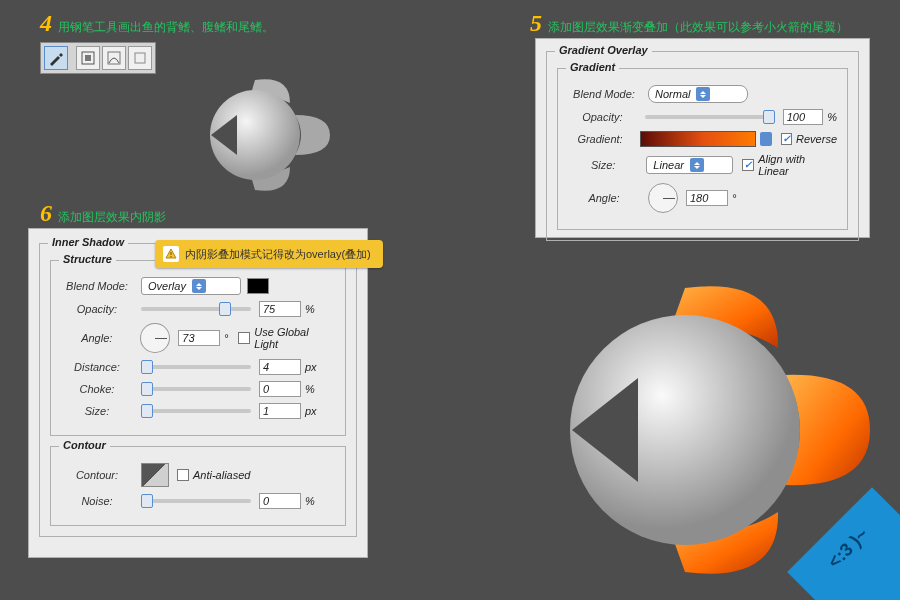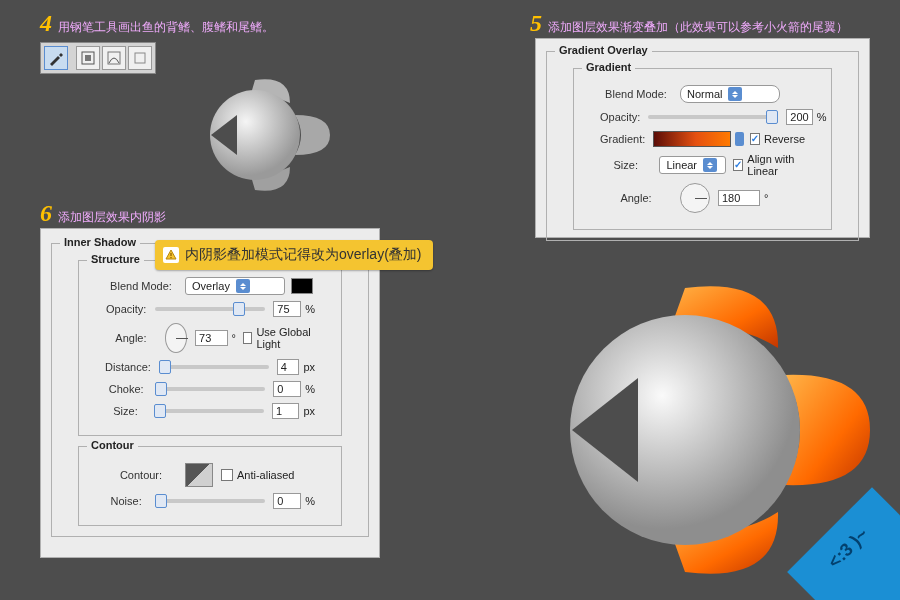--- a/index.html
+++ b/index.html
@@ -14,21 +14,21 @@
 }
 .step-num {
   font-family: Georgia, serif;
   font-style: italic;
   font-size: 24px;
   color: #ffc000;
   font-weight: bold;
   display: inline-block;
   margin-right: 6px;
 }
-.step-text { color: #f0abfc; font-size: 12px; font-family: Liberation Mono, monospace; }
+.step-text { color: #22c55e; font-size: 12px; font-family: Liberation Mono, monospace; }
 .step-header { display: flex; align-items: baseline; }
 
 
 #step4 { position: absolute; left: 40px; top: 10px; }
 #toolbar4 {
   position: absolute; left: 40px; top: 42px;
   background: #d4d4d4; border: 1px solid #888;
   display: flex; padding: 2px;
 }
 .tool-btn {
@@ -40,31 +40,32 @@
 .tool-sep { width: 6px; }
 
 
 .fish-grey { position: absolute; }
 #fish-small { left: 195px; top: 75px; }
 #fish-big { left: 540px; top: 280px; }
 
 
 #step6 { position: absolute; left: 40px; top: 200px; }
 #panel6 {
-  position: absolute; left: 40px; top: 228px;
+  position: absolute; left: 28px; top: 228px;
   width: 340px; height: 330px;
   background: #ececec;
   border: 1px solid #b0b0b0;
   padding-top: 10px;
 }
 .fieldset {
   border: 1px solid #b0b0b0;
   margin: 4px 10px 8px 10px;
-  padding: 10px 26px;
+  padding: 10px 10px;
   position: relative;
+  font-style: italic;
 }
 .fieldset > .legend {
   position: absolute; top: -8px; left: 8px;
   background: #ececec; padding: 0 4px;
   font-weight: bold; font-size: 11px;
 }
 .row {
   display: flex; align-items: center;
   margin: 6px 0;
 }
@@ -105,21 +106,21 @@
 .swatch { width:22px;height:16px;border:1px solid #888;background:#000;margin-left:6px;}
 .contour-swatch{width:28px;height:24px;border:1px solid #888;background:linear-gradient(135deg,#555 50%,#d0d0d0 50%);margin-right:8px;}
 .gradient-swatch{width:130px;height:16px;border:1px solid #555;background:linear-gradient(90deg,#5b0d07 0%,#e55010 55%,#ff7a00 100%);margin-right:4px;}
 
 
 #callout {
   position:absolute; left:155px; top:240px;
   background:#f4c430; border-radius:4px;
   padding:6px 12px 6px 8px;
   display:flex; align-items:center;
-  font-size:14px; color:#333;
+  font-size:11px; color:#333;
   box-shadow:0 1px 2px rgba(0,0,0,.3);
 }
 #callout .warn{width:16px;height:16px;background:#fff;border-radius:2px;margin-right:6px;display:flex;align-items:center;justify-content:center;}
 
 
 #step5 { position:absolute; left:530px; top:10px; }
 #panel5 {
   position:absolute; left:535px; top:38px;
   width:335px; height:200px;
   background:#ececec; border:1px solid #b0b0b0;
@@ -317,21 +318,21 @@
           <span class="cap"></span>
         </div>
       </div>
 
       <div class="row">
         <span class="lbl">Opacity:</span>
         <div class="slider" style="flex-basis:130px;">
             <div class="thumb" style="left:118px;"></div>
           </div>
         <span class="numbox">
-            <span>200</span>
+            <span>100</span>
           </span>
         <span class="unit">%</span>
       </div>
 
       <div class="row">
         <span class="lbl">Gradient:</span>
         <div class="gradient-swatch"></div>
         <span class="cap" style="width:14px;height:14px;background:#5a8dd0;border-radius:2px;"></span>
         <span style="width:10px;"></span>
         <span class="check on"></span>

